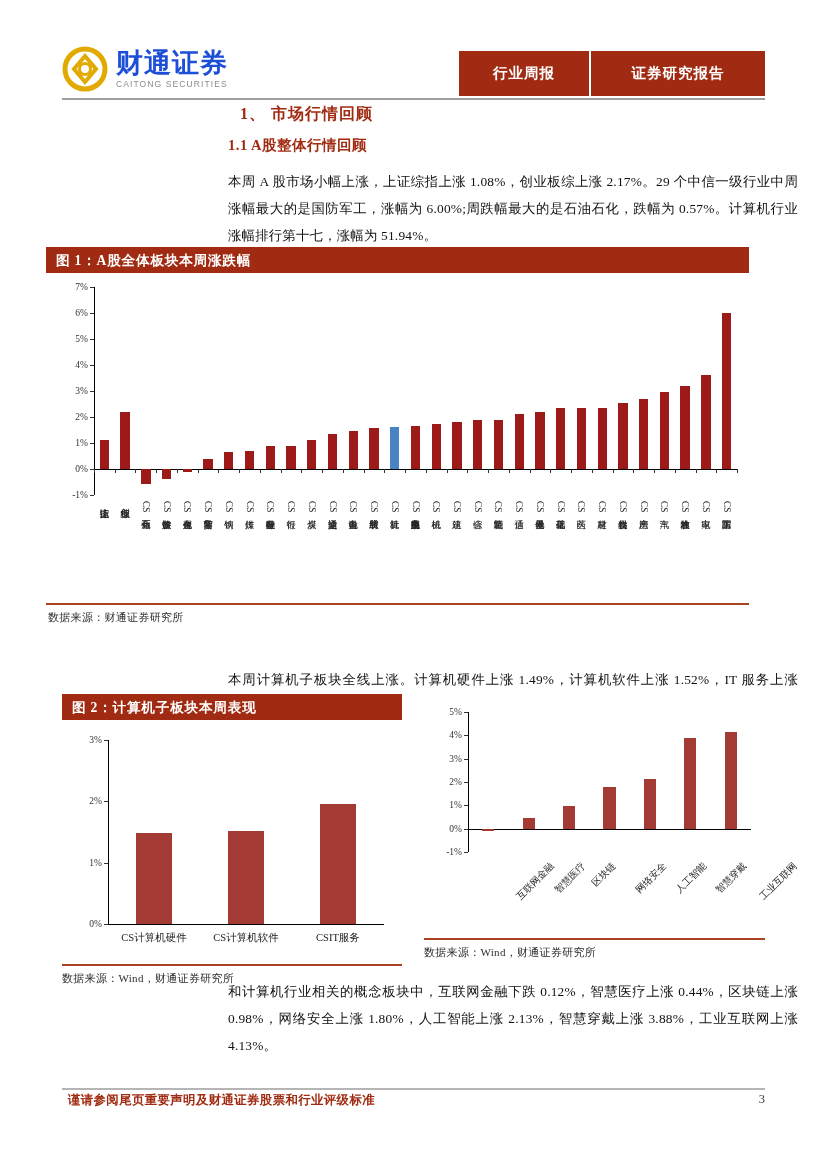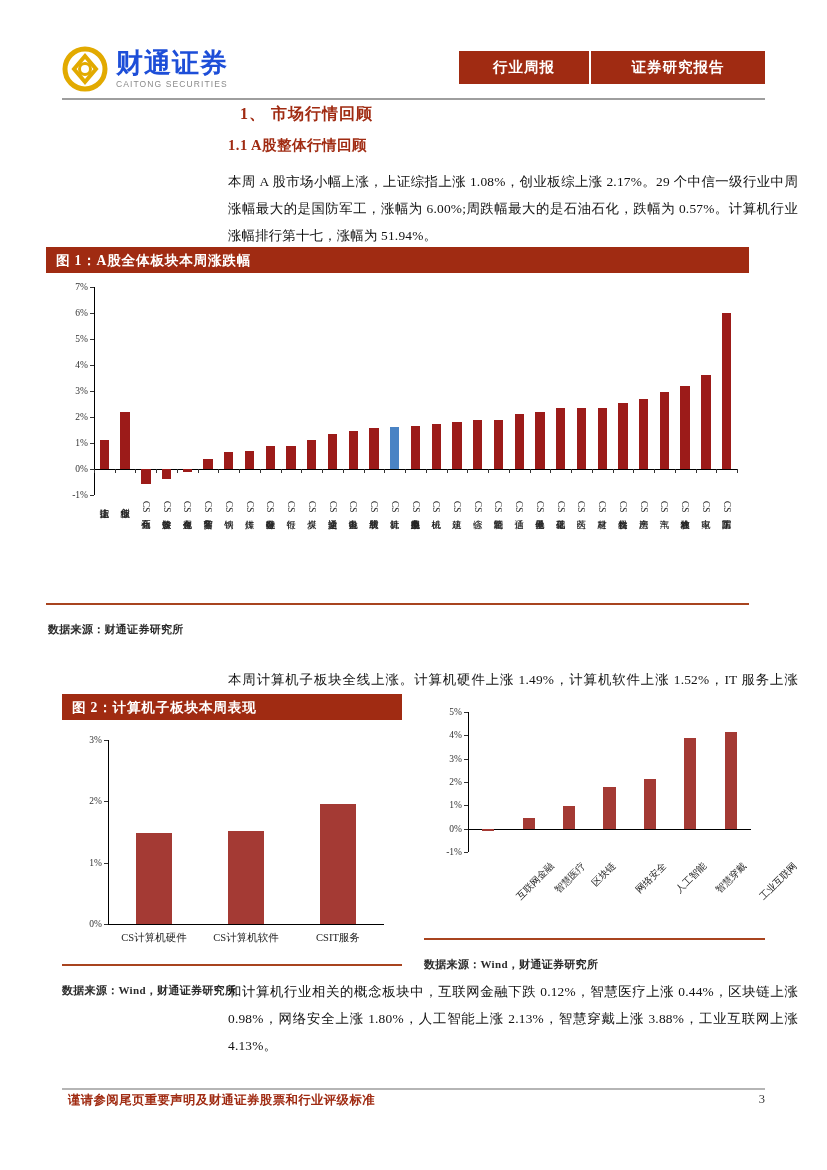--- a/index.html
+++ b/index.html
@@ -20,21 +20,21 @@
   .logo-wrap{position:absolute;left:0;top:0;display:flex;align-items:center;gap:8px;}
   .logo-mark{width:46px;height:46px;position:relative;}
   .logo-mark svg{display:block;}
   .logo-text{display:flex;flex-direction:column;line-height:1;}
   .logo-cn{font-family:"Liberation Serif",serif;font-weight:bold;font-size:27px;color:#1d4ed8;letter-spacing:1px;}
   .logo-en{font-family:"Liberation Sans",sans-serif;font-size:8.5px;color:#8a8a8a;letter-spacing:1.1px;margin-top:3px;}
 
   .hdr-tags{position:absolute;right:0;top:5px;display:flex;}
   .hdr-tag{
     background:#a02b12;color:#fff;font-weight:bold;font-size:14.5px;
-    padding:7px 0;text-align:center;letter-spacing:1px;
+    padding:13px 0;text-align:center;letter-spacing:1px;
     font-family:"Liberation Serif",serif;
   }
   .hdr-tag.a{width:130px;border-right:2px solid #ffffff;}
   .hdr-tag.b{width:174px;}
 
   .hdr-rule{position:absolute;left:62px;top:98px;width:703px;height:2px;background:#9e9e9e;}
 
   
   .h1{
     position:absolute;left:240px;top:104px;
@@ -57,22 +57,22 @@
 
   
   .exhibit{position:absolute;background:#fff;}
   .ex-title{
     background:#a02b12;color:#fff;font-weight:bold;
     font-size:13.6px;letter-spacing:.8px;
     padding:5px 0 5px 10px;box-sizing:border-box;
     font-family:"Liberation Serif",serif;
   }
   .ex-src{
-    font-size:11px;font-weight:bold;color:#2b2b2b;
-    padding-top:17px;letter-spacing:.3px;
+    font-size:11px;font-weight:normal;color:#2b2b2b;
+    padding-top:5px;letter-spacing:.3px;
   }
   .ex-rule{height:2px;background:#a8441f;}
 
   
   #ex1{left:46px;top:247px;width:703px;}
   #ex1 .ex-title{width:703px;height:26px;}
   #ex1 .plot{position:relative;height:330px;width:703px;}
   #ex1 .ex-rule{width:703px;margin-top:0;}
   #ex1 .ex-src{padding-left:2px;}
 

